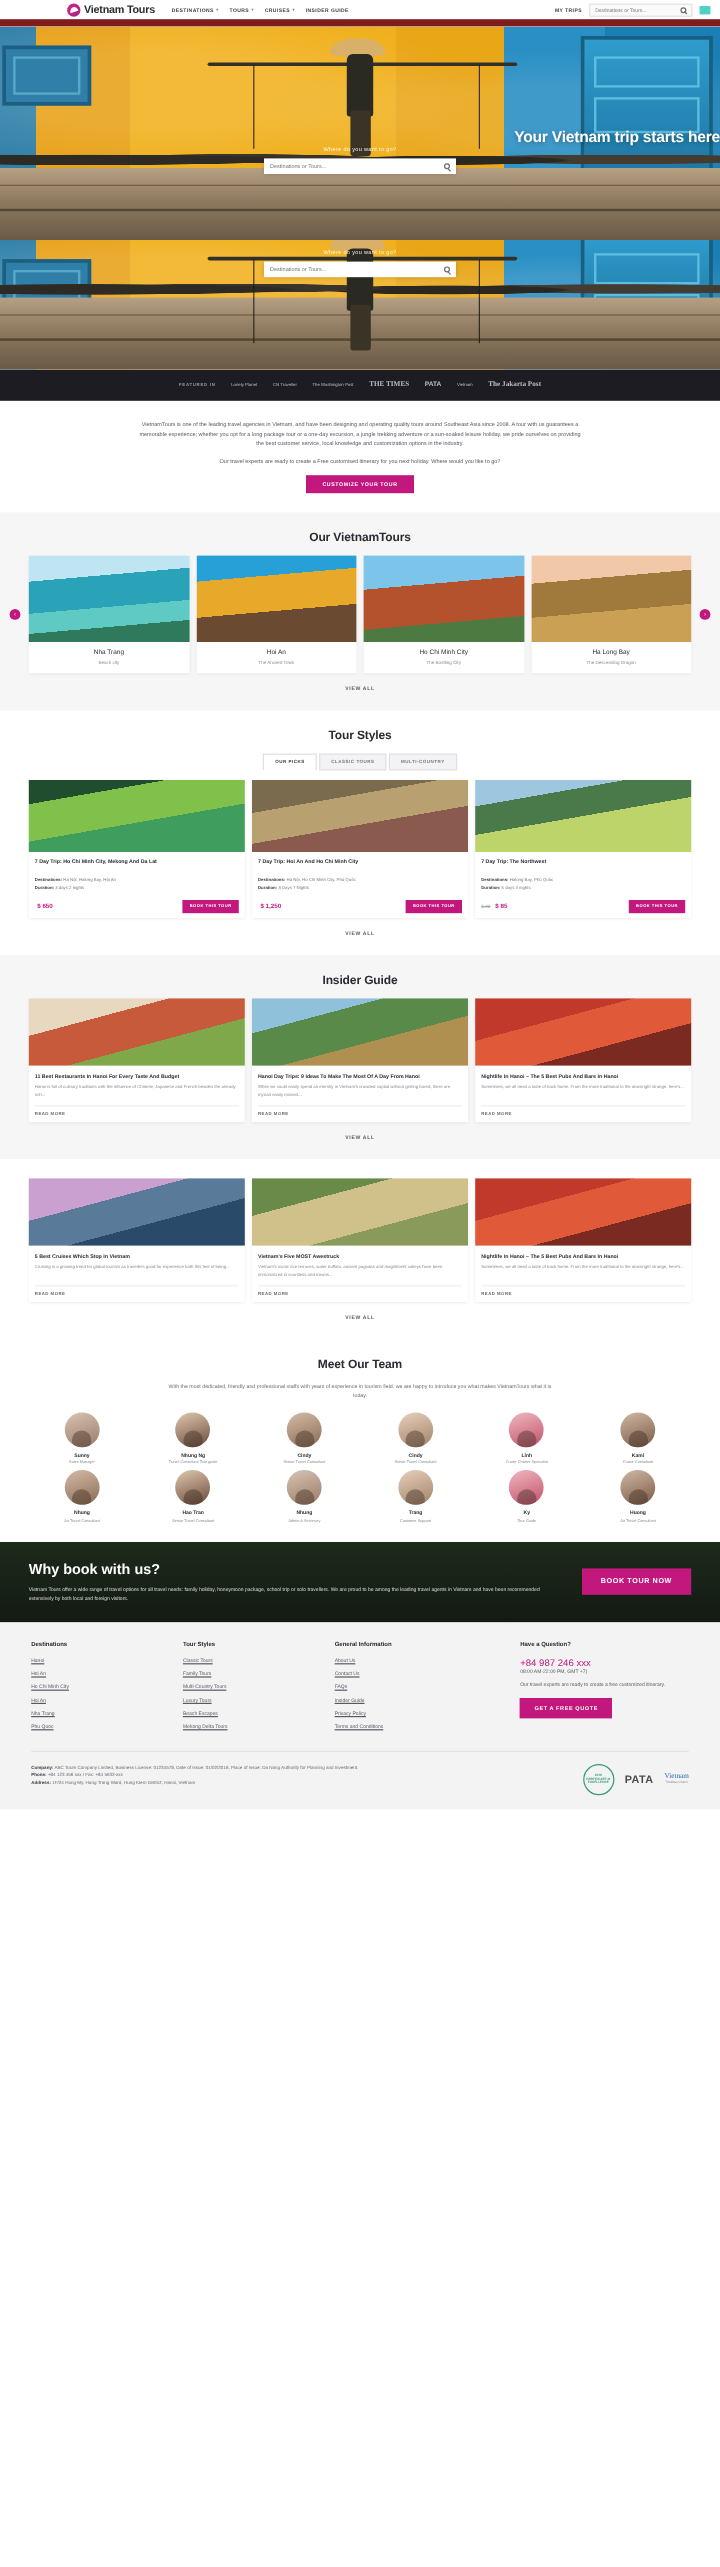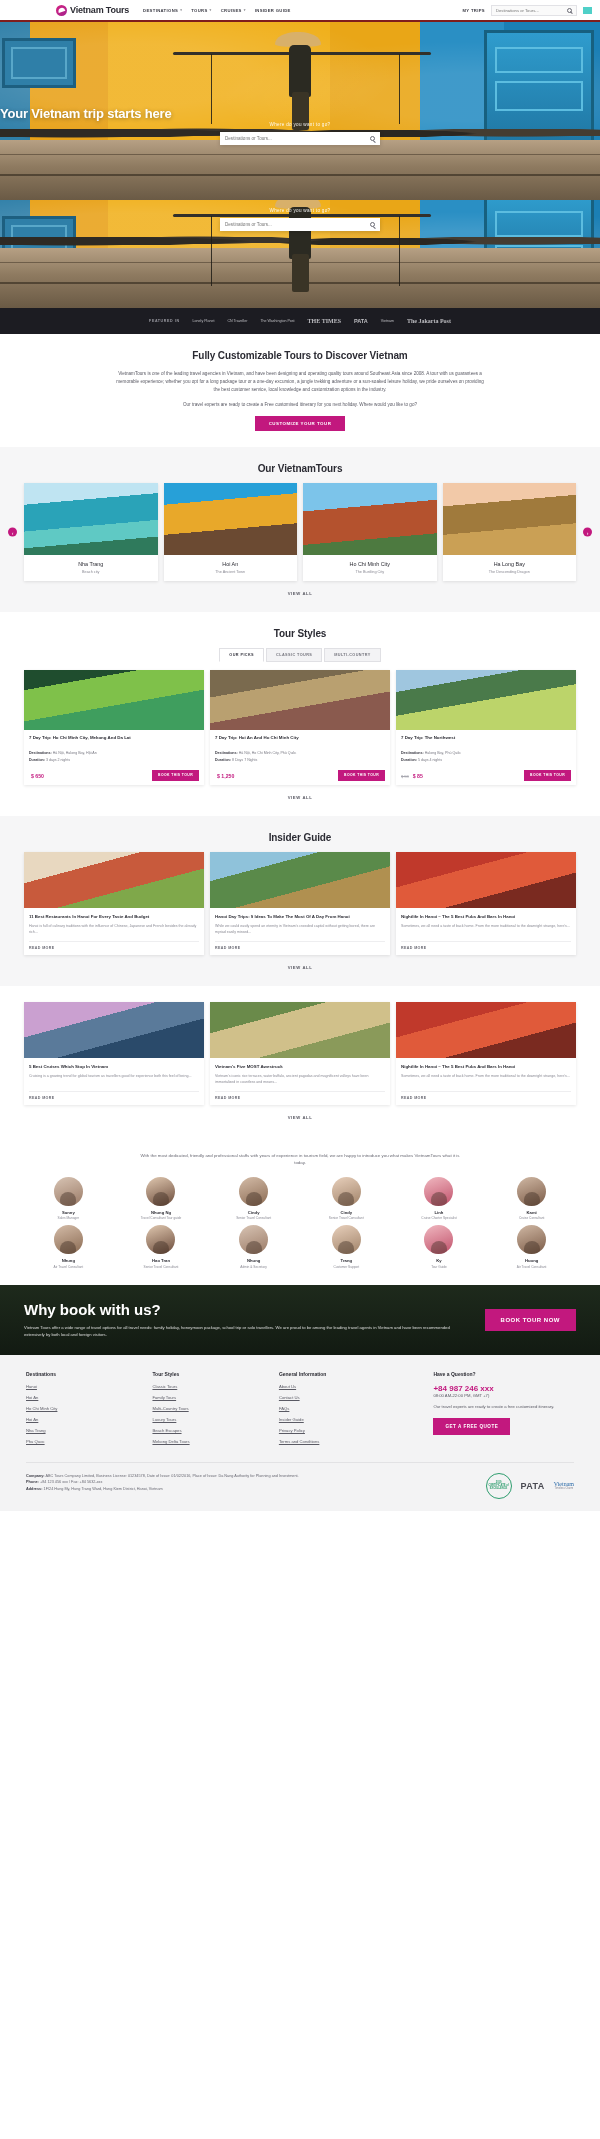--- a/index.html
+++ b/index.html
@@ -7,21 +7,21 @@
     width:600px; margin:0 auto; background:#ffffff;
     font-family:"Liberation Sans", sans-serif;
     color:#333; font-size:7px; -webkit-font-smoothing:antialiased;
   }
   a { text-decoration:none; color:inherit; }
 
   
   .header {
     height:22px; background:#fff; display:flex; align-items:center;
     padding:0 8px; position:relative; z-index:50;
-    border-bottom:2px solid #7f1d1d;
+    border-bottom:6px solid #7f1d1d;
   }
   .logo-wrap { display:flex; align-items:center; gap:3px; margin-left:48px; }
   .logo-mark {
     width:11px; height:11px; border-radius:50%;
     background:linear-gradient(135deg,#d6217f 0%, #a3238f 100%);
     position:relative; flex:none;
   }
   .logo-mark::after{
     content:""; position:absolute; left:2px; top:3.5px;
     width:7px; height:4px; border-radius:50% 50% 0 0 / 100% 100% 0 0;
@@ -129,21 +129,21 @@
   }
   .hero-rocks {
     position:absolute; left:0; right:0; bottom:58px; height:22px;
     background:
       radial-gradient(ellipse at 12% 60%, #2e2a24 0 22%, transparent 24%),
       radial-gradient(ellipse at 33% 55%, #3a342c 0 20%, transparent 22%),
       radial-gradient(ellipse at 62% 62%, #2b2721 0 18%, transparent 20%),
       radial-gradient(ellipse at 86% 58%, #443c31 0 20%, transparent 22%);
   }
   .hero-title {
-    position:absolute; top:84px; left:0; right:0; text-align:left;
+    position:absolute; top:84px; left:0; right:0; text-align:right;
     color:#fff; font-size:13px; font-weight:700; letter-spacing:-.2px;
     text-shadow:0 1px 4px rgba(0,0,0,.35); z-index:6;
   }
   .hero-sub {
     position:absolute; top:100px; left:0; right:0; text-align:center;
     color:rgba(255,255,255,.92); font-size:4.6px; letter-spacing:.3px; z-index:6;
   }
   .hero-search {
     position:absolute; top:110px; left:50%; transform:translateX(-50%);
     width:160px; height:13px; background:#fff; display:flex; align-items:center;
@@ -276,36 +276,36 @@
   .avatar.a6 { background:linear-gradient(160deg,#d0b8a4,#7a5a46); }
   .m-name { font-size:4.2px; font-weight:700; color:#2b2b33; margin-bottom:1.5px; }
   .m-role { font-size:3.2px; color:#8a8a94; line-height:1.35; }
 
   
   .why {
     background:linear-gradient(180deg,#1e2a1c,#121a12); padding:16px 24px;
     display:flex; align-items:center; gap:14px; color:#fff;
   }
   .why-left { flex:1; }
-  .why-title { font-size:15px; font-weight:700; margin-bottom:6px; }
+  .why-title { font-size:12px; font-weight:700; margin-bottom:6px; }
   .why-p { font-size:4.2px; line-height:1.7; color:rgba(255,255,255,.82); }
   .btn-book-now {
     background:#c2187e; color:#fff; font-size:6px; font-weight:700;
     letter-spacing:.5px; text-transform:uppercase; padding:8px 16px; border:0;
     cursor:pointer; font-family:inherit; white-space:nowrap;
   }
 
   
   .footer { background:#f3f3f4; padding:16px 26px 12px; }
   .f-cols { display:flex; gap:14px; }
   .f-col { flex:1; }
   .f-col.wide { flex:1.25; }
   .f-head { font-size:5px; font-weight:700; color:#2b2b33; margin-bottom:7px; }
   .f-link { display:block; font-size:4.2px; color:#5a5a64; margin-bottom:6px; text-decoration:underline; }
-  .f-phone { font-size:8px; font-weight:700; color:#c2187e; margin-bottom:0; }
+  .f-phone { font-size:8px; font-weight:400; color:#c2187e; margin-bottom:0; }
   .f-hours { font-size:4.2px; color:#5a5a64; margin-bottom:6px; }
   .f-note { font-size:4.2px; color:#5a5a64; line-height:1.65; margin-bottom:8px; }
   .btn-quote {
     background:#c2187e; color:#fff; font-size:4.6px; font-weight:700;
     letter-spacing:.5px; text-transform:uppercase; padding:6px 12px; border:0;
     cursor:pointer; font-family:inherit;
   }
   .f-bottom {
     border-top:1px solid #e2e2e4; margin-top:12px; padding-top:10px;
     display:flex; align-items:flex-start; gap:14px;
@@ -408,21 +408,20 @@
   <span class="feat-logo small">Lonely Planet</span>
   <span class="feat-logo small">CN Traveller</span>
   <span class="feat-logo small">The Washington Post</span>
   <span class="feat-logo serif">THE TIMES</span>
   <span class="feat-logo">PATA</span>
   <span class="feat-logo small">Vietnam</span>
   <span class="feat-logo serif">The Jakarta Post</span>
 </div>
 
 <div class="sec">
-  <div class="sec-title">Fully Customizable Tours to Discover Vietnam</div>
   <p class="intro-p">VietnamTours is one of the leading travel agencies in Vietnam, and have been designing and operating quality tours around Southeast Asia since 2008. A tour with us guarantees a memorable experience; whether you opt for a long package tour or a one-day excursion, a jungle trekking adventure or a sun-soaked leisure holiday, we pride ourselves on providing the best customer service, local knowledge and customization options in the industry.</p>
   <p class="intro-p">Our travel experts are ready to create a Free customised itinerary for you next holiday. Where would you like to go?</p>
   <button class="btn-pink">CUSTOMIZE YOUR TOUR</button>
 </div>
 
 <div class="sec sec-gray">
   <div class="sec-title">Our VietnamTours</div>
   <div class="dest-wrap">
     <button class="carousel-btn prev">‹</button>
     <button class="carousel-btn next">›</button>
@@ -572,20 +571,21 @@
         <div class="guide-title">Nightlife In Hanoi – The 5 Best Pubs And Bars In Hanoi</div>
         <div class="guide-ex">Sometimes, we all need a taste of back home. From the more traditional to the downright strange, here's...</div>
         <div class="read-more">READ MORE</div>
       </div>
     </div>
   </div>
   <div class="view-all">VIEW ALL</div>
 </div>
 
 <div class="sec">
+  <div class="sec-title">Meet Our Team</div>
   <p class="team-intro">With the most dedicated, friendly and professional staffs with years of experience in tourism field, we are happy to introduce you what makes VietnamTours what it is today.</p>
   <div class="team-grid">
     <div class="member">
       <div class="avatar"></div>
       <div class="m-name">Sunny</div>
       <div class="m-role">Sales Manager</div>
     </div>
     <div class="member">
       <div class="avatar a2"></div>
       <div class="m-name">Nhung Ng</div>

